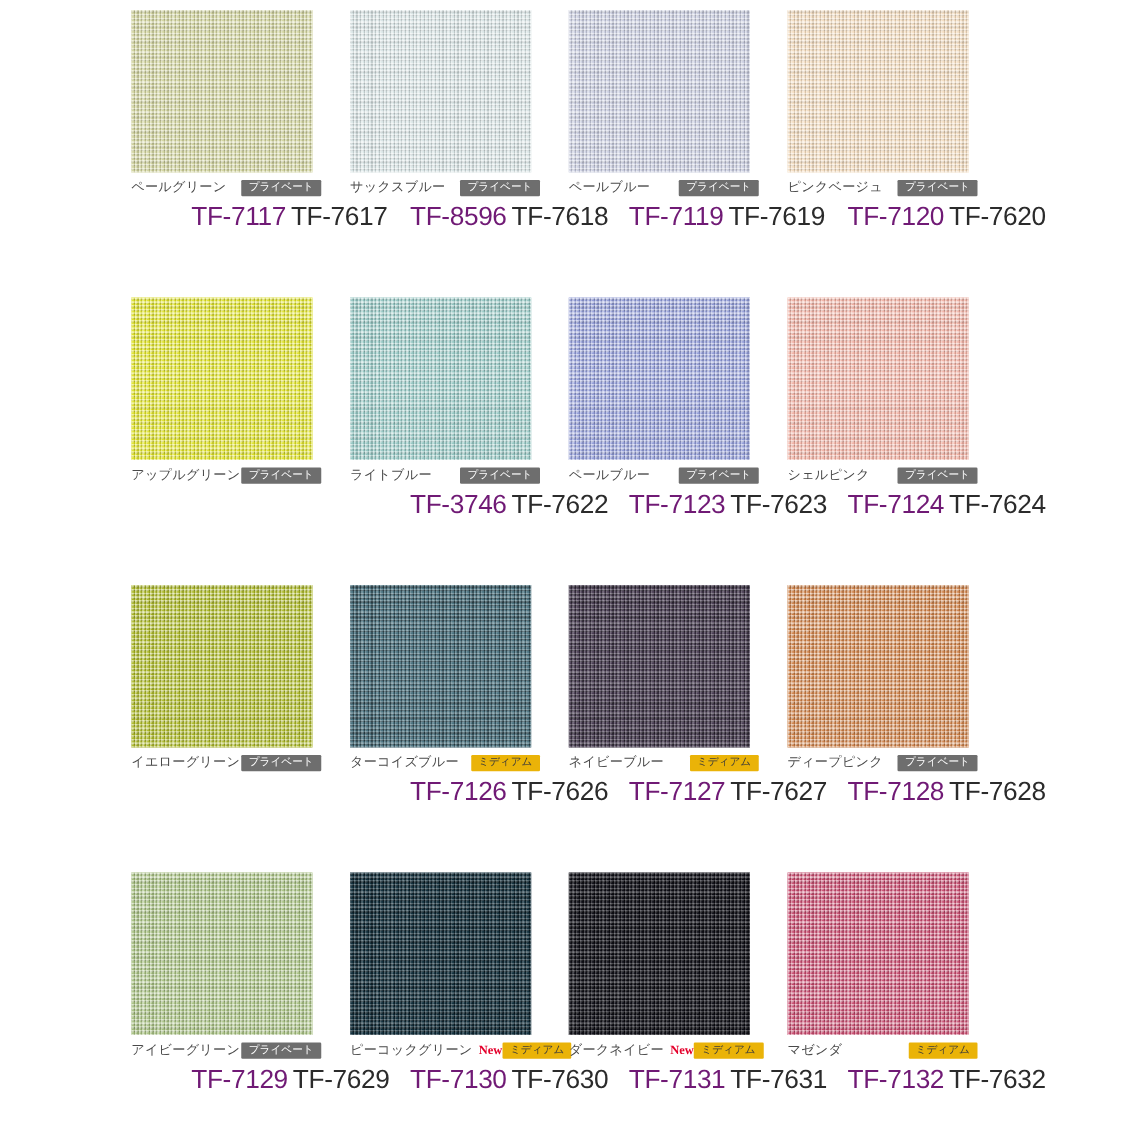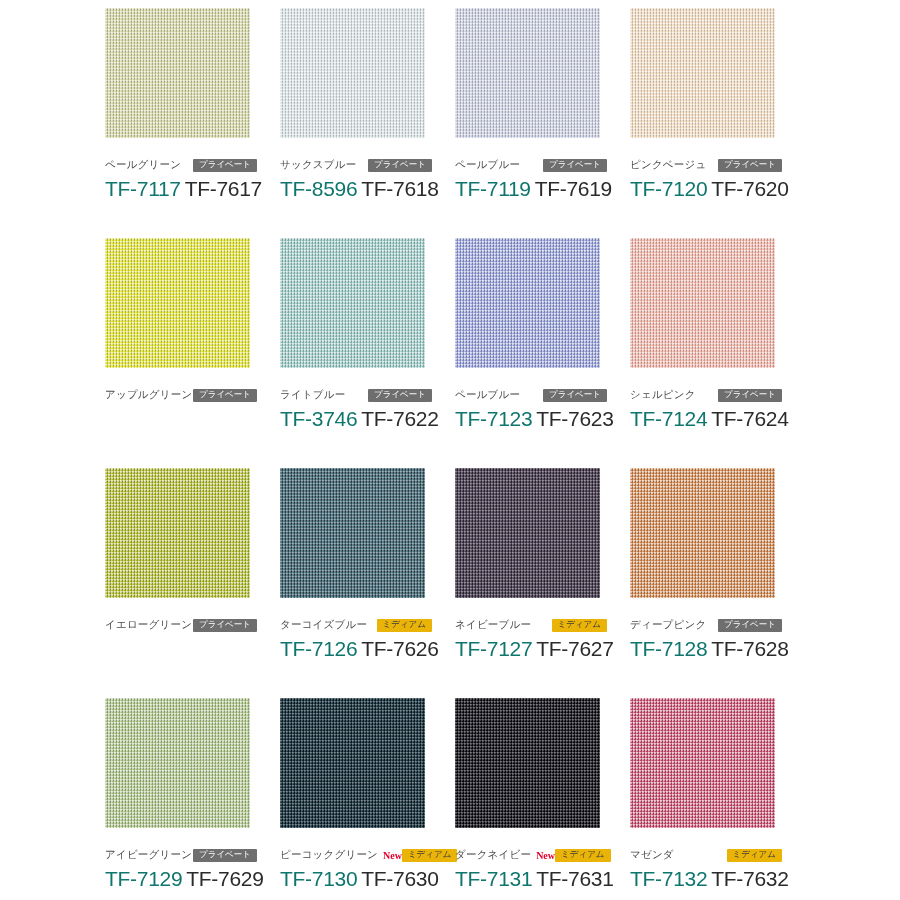--- a/index.html
+++ b/index.html
@@ -103,21 +103,21 @@
       repeating-radial-gradient(circle at 1px 1px,
         rgba(255,255,255,0.22) 0px,
         rgba(255,255,255,0.22) 0.7px,
         rgba(255,255,255,0.0) 1.4px,
         rgba(255,255,255,0.0) 3px);
     background-size: 3px 3px;
   }
 
   .meta-row {
     width: 152px;
-    margin-top: 20px;
+    margin-top: 5px;
     display: flex;
     align-items: center;
     height: 14px;
     white-space: nowrap;
   }
   .color-name {
     font-size: 10.5px;
     color: #4a4a4a;
     letter-spacing: 0.2px;
     font-family: "DejaVu Sans", "Liberation Sans", sans-serif;
@@ -148,21 +148,22 @@
     color: #3a3a3a;
   }
   .codes {
     margin-top: 5px;
     font-size: 21px;
     letter-spacing: -0.3px;
     white-space: nowrap;
     font-family: "Liberation Sans", sans-serif;
   }
   .code-a {
-    color: #0f766e;
+    color: #701a75;
+    margin-left: 48px;
   }
   .code-b {
     color: #2b2b2b;
     margin-left: 4px;
   }
 </style>
 </head>
 <body>
 
 <div class="sheet">

